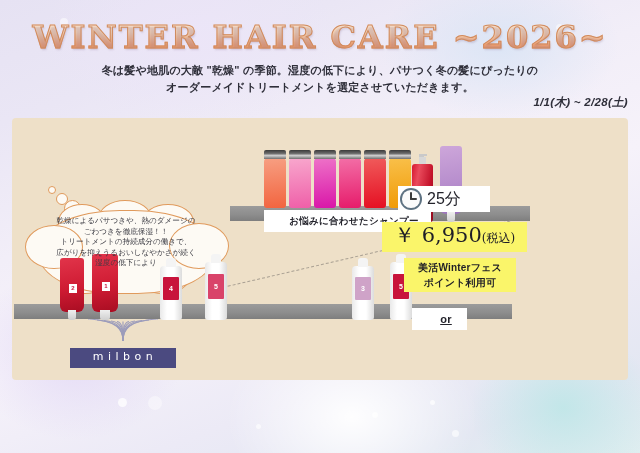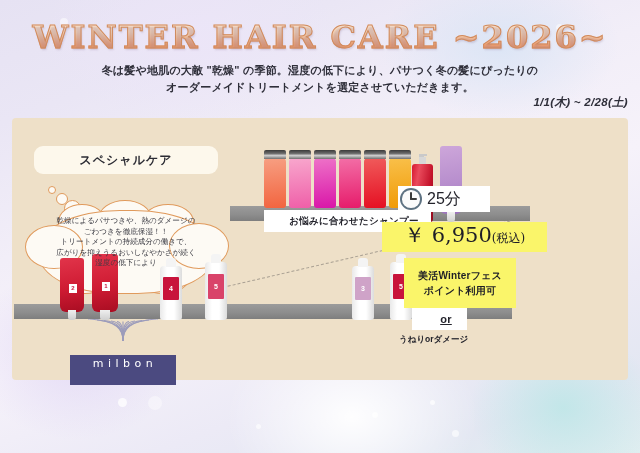--- a/index.html
+++ b/index.html
@@ -116,27 +116,27 @@
   .lobe { position:absolute; background:#fdfaf4; border:1.6px solid #e09a5c; border-radius:50%; }
   #bubble-text {
     position:absolute; left:16px; top:30px; width:172px;
     text-align:center; font-size:7.6px; line-height:10.5px; color:#3a3a42; z-index:4;
   }
 
   
   #milbon { position:absolute; left:58px; top:198px; width:106px; }
   #milbon-fan { position:relative; height:26px; }
   #milbon-word {
-    margin-top:13px;
+    margin-top:6px;
     background:#4b4a80;
     color:#ffffff;
     font-size:11px;
     letter-spacing:4.5px;
     text-align:center;
-    padding:2px 0 15px 4px;
+    padding:2px 0 5px 4px;
     font-family:"DejaVu Sans", sans-serif;
   }
 
   
   .shelf {
     position: absolute;
     height: 15px;
     background: linear-gradient(180deg,#9b9b9b 0%,#8e8e8e 55%,#7e7e7e 100%);
   }
   #shelf-top { left: 218px; top: 88px; width: 300px; }
@@ -207,28 +207,28 @@
   #clock-min { width:1.4px; height:8px; left:10.2px; top:3.5px; }
   #clock-hr  { width:6.5px; height:1.4px; left:10.5px; top:10.3px; }
   #clock-dot { position:absolute; width:2.4px; height:2.4px; border-radius:50%; background:#3b3b3b;
                left:9.8px; top:9.8px; z-index:3; }
   #duration { font-size:16px; color:#23232b; margin-left:5px; font-weight:normal; }
 
   #price {
     position:absolute; left:370px; top:104px;
     font-family:"DejaVu Serif", serif;
     font-size:21px; color:#1e1e26; white-space:nowrap;
-    background:#faf56a; padding:1px 22px; line-height:25px;
+    background:#faf56a; padding:1px 12px; line-height:25px;
   }
   #price .tax { font-size:12px; }
 
   #points {
     position:absolute; left:392px; top:140px; width:112px;
     background:#faf56a; font-size:10px; font-weight:bold; color:#1e1e26;
-    text-align:center; line-height:15px; padding:10px 0;
+    text-align:center; line-height:15px; padding:2px 0;
     letter-spacing:0.2px;
   }
 </style>
 </head>
 <body>
 
 <div id="poster">
 
   <div class="bokeh" style="left:118px;top:398px;width:9px;height:9px;background:rgba(255,255,255,.75);"></div>
   <div class="bokeh" style="left:372px;top:412px;width:6px;height:6px;background:rgba(255,255,255,.7);"></div>
@@ -241,21 +241,20 @@
 
   <div id="title">WINTER HAIR CARE ~2026~</div>
   <div id="subtitle">
     <div>冬は髪や地肌の大敵 "乾燥" の季節。湿度の低下により、パサつく冬の髪にぴったりの</div>
     <div>オーダーメイドトリートメントを選定させていただきます。</div>
   </div>
   <div id="period">1/1(木) ~ 2/28(土)</div>
 
   <div id="card">
 
-    <div id="special-care">スペシャルケア</div>
 
     <div id="bubble-wrap">
       <div class="dot" style="left:24px;top:0px;width:6px;height:6px;"></div>
       <div class="dot" style="left:32px;top:7px;width:10px;height:10px;"></div>
       <div class="dot" style="left:40px;top:14px;width:15px;height:15px;"></div>
       <div class="lobe" style="left:34px;top:18px;width:46px;height:34px;"></div>
       <div class="lobe" style="left:74px;top:14px;width:52px;height:36px;"></div>
       <div class="lobe" style="left:118px;top:18px;width:50px;height:34px;"></div>
       <div class="lobe" style="left:36px;top:74px;width:48px;height:32px;"></div>
       <div class="lobe" style="left:112px;top:74px;width:52px;height:32px;"></div>
@@ -363,21 +362,20 @@
       <div class="shoulder"></div>
       <div class="tag" style="background:#cfa3c8;">3</div>
     </div>
     <div class="pump" style="position:absolute;left:378px;top:136px;width:22px;height:66px;">
       <div class="body-p"></div>
       <div class="shoulder"></div>
       <div class="tag" style="background:#c8133c;">5</div>
     </div>
 
     <div class="prod-label" id="label-or">or</div>
-    <div id="label-uneri">うねりorダメージ</div>
 
     <div id="clock-row">
       <div id="clock-icon">
         <div class="hand" id="clock-min"></div>
         <div class="hand" id="clock-hr"></div>
         <div id="clock-dot"></div>
       </div>
       <div id="duration">25分</div>
     </div>
 

